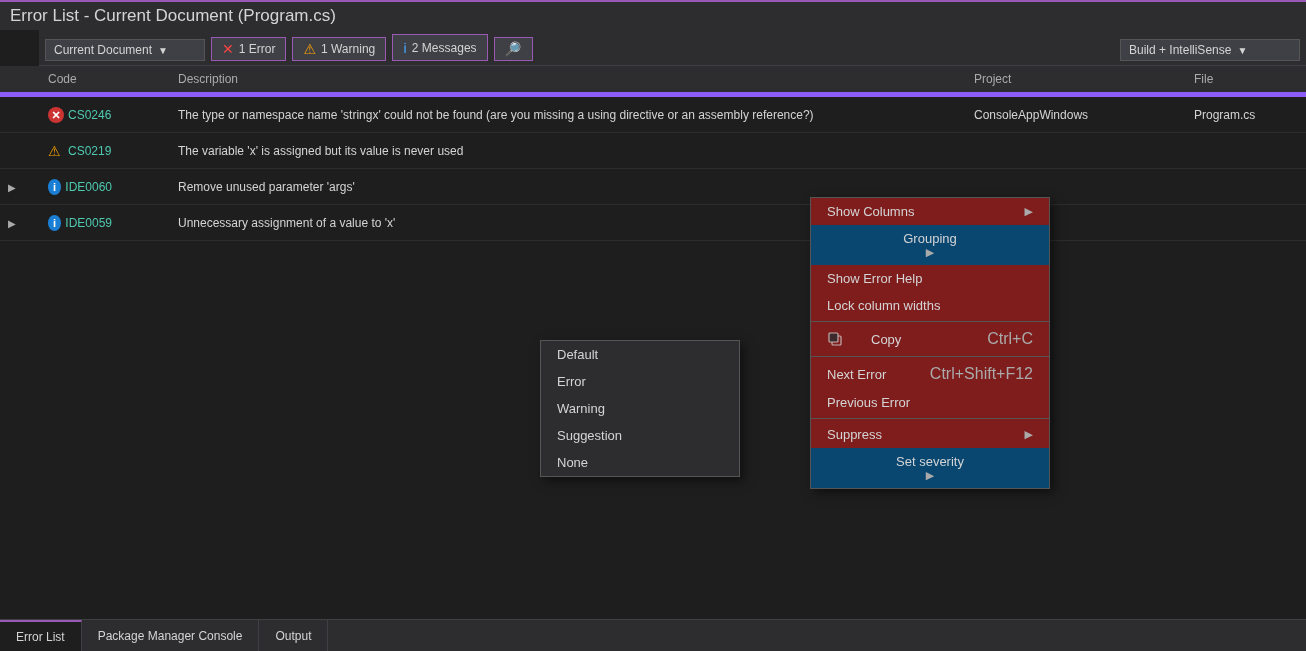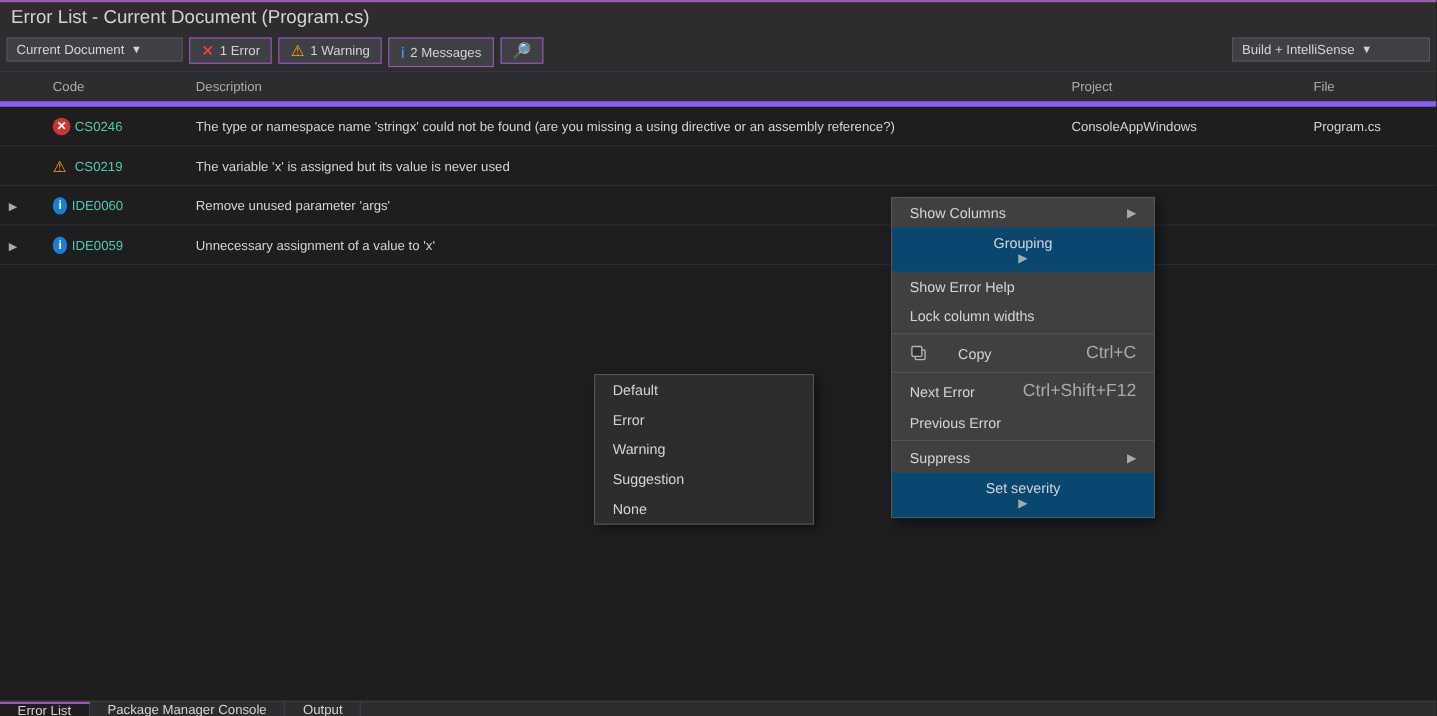--- a/index.html
+++ b/index.html
@@ -22,25 +22,26 @@
       padding: 4px 10px;
       font-size: 17px;
       color: #d4d4d4;
       flex-shrink: 0;
     }
 
     
     .toolbar {
       background: #2d2d30;
       display: flex;
-      align-items: flex-start;
+      align-items: flex-end;
       padding: 4px 6px;
       gap: 6px;
       flex-shrink: 0;
       border-bottom: 1px solid #3f3f46;
+      margin-left: 39px;
     }
 
     .doc-dropdown {
       background: #3f3f46;
       border: 1px solid #555;
       color: #d4d4d4;
       padding: 3px 8px;
       font-size: 12px;
       cursor: pointer;
       display: flex;
@@ -168,23 +169,23 @@
       text-align: center;
       line-height: 16px;
       font-size: 11px;
       color: white;
       font-weight: bold;
     }
 
     
     .context-menu-main {
       position: absolute;
-      top: 179px;
+      top: 197px;
       left: 810px;
-      background: #404040;
+      background: #7f1d1d;
       border: 1px solid #555;
       min-width: 240px;
       z-index: 100;
       box-shadow: 4px 4px 10px rgba(0,0,0,0.5);
     }
 
     .context-menu-sub {
       position: absolute;
       top: 340px;
       left: 540px;
@@ -234,21 +235,21 @@
       opacity: 0.8;
     }
 
     
     .bottom-tabs {
       background: #2d2d30;
       display: flex;
       align-items: stretch;
       border-top: 1px solid #3f3f46;
       flex-shrink: 0;
-      height: 14px;
+      height: 32px;
       text-align: right;
     }
 
     .bottom-tab {
       padding: 4px 16px;
       font-size: 12px;
       cursor: pointer;
       display: flex;
       align-items: center;
       color: #d4d4d4;

